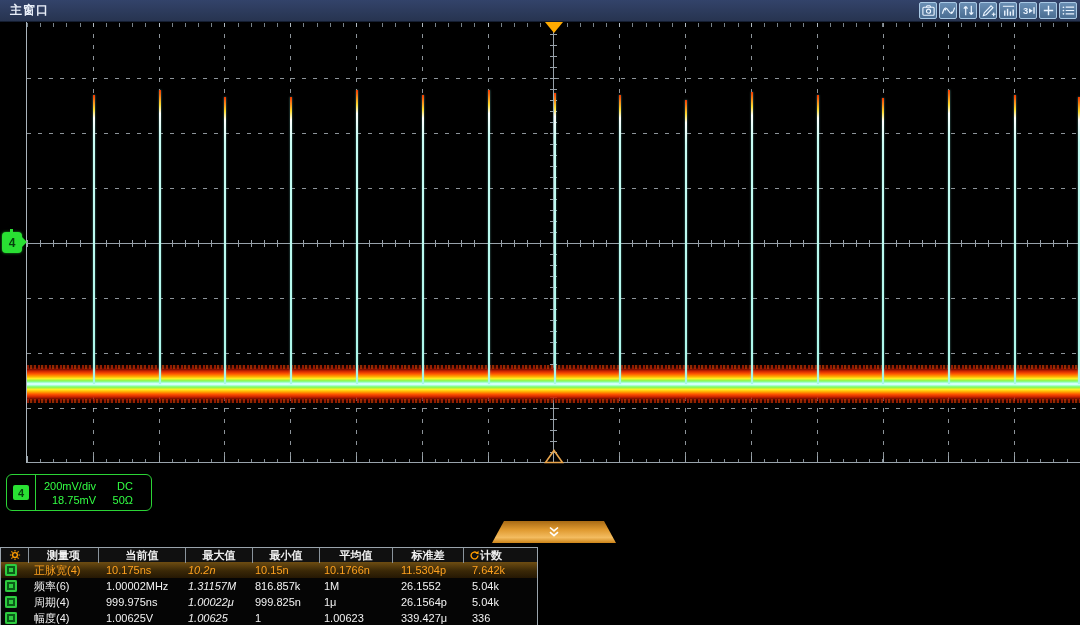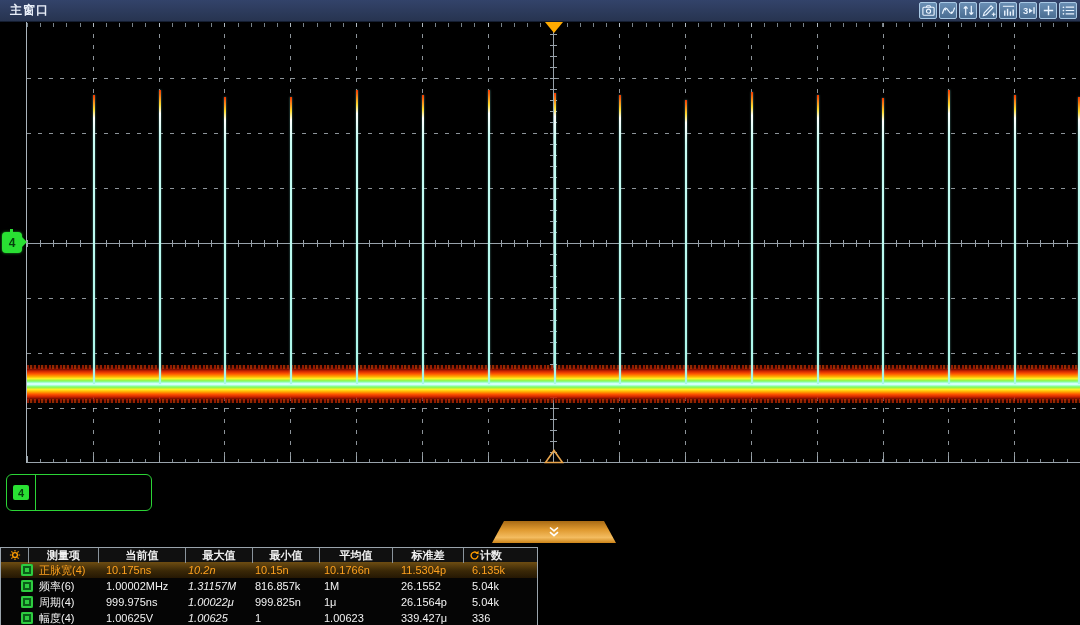--- a/index.html
+++ b/index.html
@@ -102,21 +102,21 @@
     height:14px; background:#101010; color:#f0f0f0; font-weight:bold; }
   .thcell { display:flex; align-items:center; justify-content:center; border-right:1px solid #8a949c; }
   .thcell:last-child { border-right:none; justify-content:flex-start; }
   .gear-cell { justify-content:center; }
   .count-label { flex:1; text-align:left; padding-right:6px; }
   .refresh-wrap { padding-left:5px; display:flex; align-items:center; cursor:pointer; }
   .trow { display:grid; grid-template-columns:98px 87px 67px 67px 73px 71px 75px;
     height:16px; color:#f2f2f2; cursor:pointer; }
   .trow.selected { background:linear-gradient(180deg,#6e4d12,#3a2807 55%,#241703); color:#ffa21f; }
   .tcell { display:flex; align-items:center; }
-  .label-cell { padding-left:20px; gap:6px; }
+  .label-cell { padding-left:4px; gap:17px; }
   .mini-icon { width:12px; height:12px; background:#2ecc40; border-radius:2px; flex:none;
     box-shadow:inset 0 0 0 2px #2ecc40, inset 0 0 0 4px #0a5c18; }
   .trow .tcell:nth-child(2) { padding-left:7px; }
   .trow .tcell:nth-child(3) { padding-left:2px;font-style:italic; }
   .trow .tcell:nth-child(4) { padding-left:2px; }
   .trow .tcell:nth-child(5) { padding-left:4px; }
   .trow .tcell:nth-child(6) { padding-left:8px; }
   .trow .tcell:nth-child(7) { padding-left:8px; }
 </style>
 </head>
@@ -256,20 +256,30 @@
   </div>
   <div class="channel-marker">
     <span>4</span>
   </div>
 </div>
 
 <div class="chinfo">
   <div class="chinfo-badge-wrap">
     <div class="ch-badge">4</div>
   </div>
+  <div class="chinfo-text">
+    <div class="chinfo-row">
+      <span>200mV/div</span>
+      <span class="r">DC</span>
+    </div>
+    <div class="chinfo-row">
+      <span class="l2">18.75mV</span>
+      <span class="r">50Ω</span>
+    </div>
+  </div>
 </div>
 
 <div class="collapse-btn">
   <svg width="16" height="12" viewBox="0 0 16 12">
     <path d="M4 1.5l4 3.4 4-3.4M4 6.2l4 3.4 4-3.4" fill="none" stroke="#ffffff" stroke-width="1.6"></path>
   </svg>
 </div>
 
 <div class="mtable">
   <div class="thead">
@@ -300,21 +310,21 @@
       <div class="trow selected">
         <div class="tcell label-cell">
           <span class="mini-icon"></span>
           <span class="mlabel">正脉宽(4)</span>
         </div>
         <div class="tcell vcell">10.175ns</div>
         <div class="tcell vcell">10.2n</div>
         <div class="tcell vcell">10.15n</div>
         <div class="tcell vcell">10.1766n</div>
         <div class="tcell vcell">11.5304p</div>
-        <div class="tcell vcell">6.135k</div>
+        <div class="tcell vcell">7.642k</div>
       </div>
       <div class="trow">
         <div class="tcell label-cell">
           <span class="mini-icon"></span>
           <span class="mlabel">频率(6)</span>
         </div>
         <div class="tcell vcell">1.00002MHz</div>
         <div class="tcell vcell">1.31157M</div>
         <div class="tcell vcell">816.857k</div>
         <div class="tcell vcell">1M</div>

